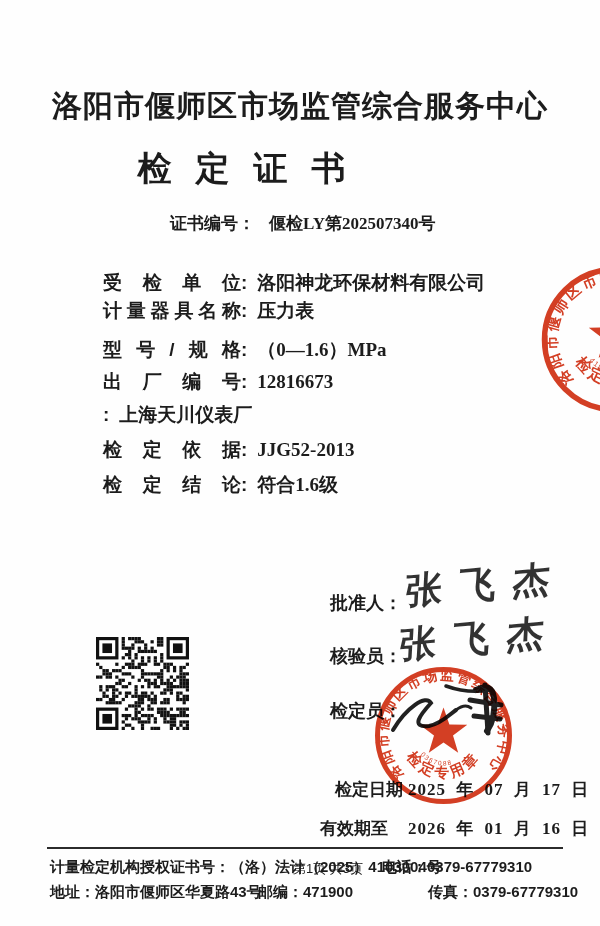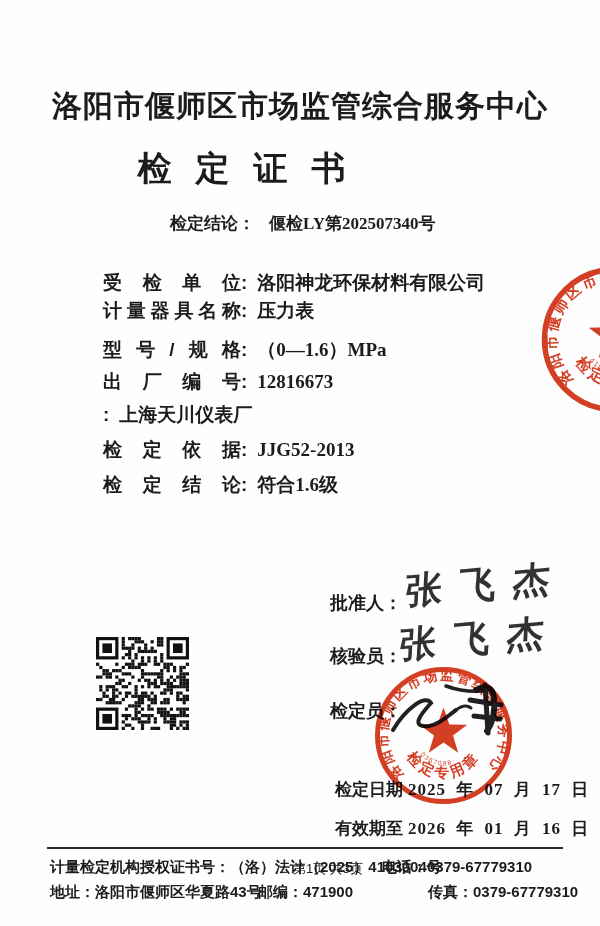--- a/index.html
+++ b/index.html
@@ -44,21 +44,21 @@
 </style>
 </head>
 <body>
 
 <div class="page">
 
   <div class="abs org-title">洛阳市偃师区市场监管综合服务中心</div>
   <div class="abs doc-title">检定证书</div>
 
   <div class="abs cert-row">
-    <span class="lab">检定结论：</span><span class="val">偃检LY第202507340号</span>
+    <span class="lab">证书编号：</span><span class="val">偃检LY第202507340号</span>
   </div>
 
   <div class="abs fields">
     <div class="frow mb6">
       <span class="flabel">受检单位</span>
         <span class="fcolon">:</span>
         <span class="fvalue">洛阳神龙环保材料有限公司</span>
     </div>
     <div class="frow mb17">
       <span class="flabel">计量器具名称</span>
@@ -416,21 +416,21 @@
   <div class="abs sig-label" style="top:591px;left:330px;">批准人：</div>
   <div class="abs sig-hand" style="top:567px;left:404px;">张飞杰</div>
 
   <div class="abs sig-label" style="top:644px;left:330px;">核验员：</div>
   <div class="abs sig-hand" style="top:621px;left:398px;">张飞杰</div>
 
   <div class="abs sig-label" style="top:699px;left:330px;">检定员：</div>
 
   <div class="abs date-label" style="top:778px;left:335px;">检定日期</div>
   <div class="abs date-value" style="top:778px;left:408px;">2025 年 07 月 17 日</div>
-  <div class="abs date-label" style="top:817px;left:335px;">有效期至</div>
+  <div class="abs date-label" style="top:817px;left:320px;">有效期至</div>
   <div class="abs date-value" style="top:817px;left:408px;">2026 年 01 月 16 日</div>
 
   <div class="abs seal" style="top:658px;left:366px;width:155px;height:155px;">
     <svg width="155" height="155" viewBox="0 0 155 155">
       <defs>
         <path id="ringB" d="M 37.9 117.1 A 56 56 0 1 1 117.1 117.1"></path>
         <path id="botB" d="M 41.1 98.5 A 42 42 0 0 0 113.9 98.5"></path>
         <path id="codeB" d="M 54.5 96.8 A 30 30 0 0 0 100.5 96.8"></path>
       </defs>
       <circle cx="77.5" cy="77.5" r="66" fill="none" stroke="#d23418" stroke-width="5"></circle>

